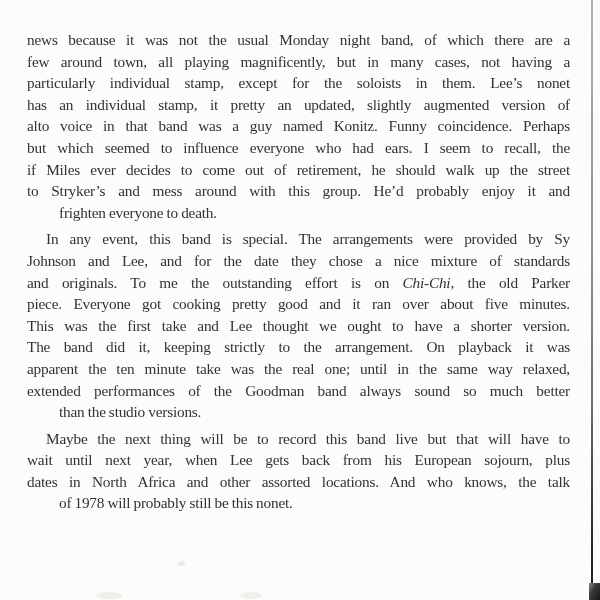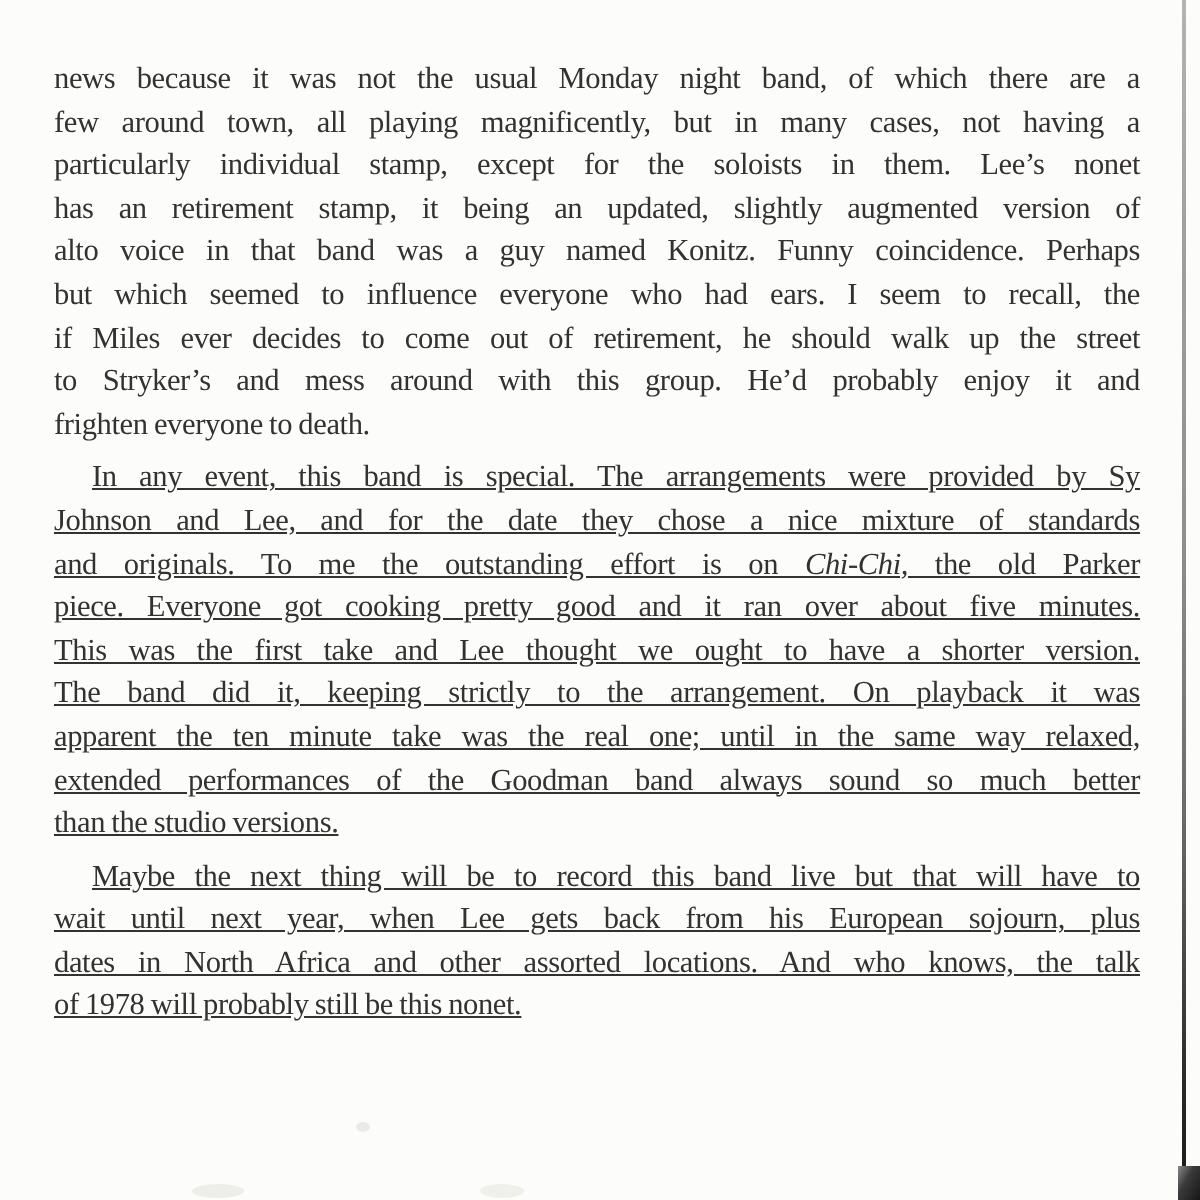--- a/index.html
+++ b/index.html
@@ -15,30 +15,31 @@
     position: absolute;
     left: 27px;
     top: 29px;
     width: 543px;
     color: #333231;
     font-size: 15.3px;
     letter-spacing: -0.2px;
     word-spacing: -0.5px;
   }
   .para { margin: 0; }
-  .para + .para { margin-top: 5px; text-decoration: underline; }
+  .para + .para { margin-top: 5px; }
   .line {
     line-height: 21.6px;
     text-align: justify;
     text-align-last: justify;
     white-space: nowrap;
   }
   .line.plast {
     text-align-last: left;
     white-space: normal;
+    margin-left: 32px;
   }
   .first-indent { text-indent: 19px; }
   .ital { font-style: italic; }
 
   
   .scan-edge-line {
     position: absolute;
     left: 591px; top: 0; width: 2px; height: 586px;
     background: linear-gradient(to bottom,
       #b3b3b3 0%, #a0a0a0 20%, #909090 45%, #6a6a6a 70%, #2a2a2a 92%, #1c1c1c 100%);
@@ -60,21 +61,21 @@
 <body>
 
 <div class="screen">
 
   <div class="text-block">
 
     <div class="para">
       <div class="line">news because it was not the usual Monday night band, of which there are a</div>
       <div class="line">few around town, all playing magnificently, but in many cases, not having a</div>
       <div class="line">particularly individual stamp, except for the soloists in them. Lee’s nonet</div>
-      <div class="line">has an retirement stamp, it being an updated, slightly augmented version of</div>
+      <div class="line">has an individual stamp, it pretty an updated, slightly augmented version of</div>
       <div class="line">alto voice in that band was a guy named Konitz. Funny coincidence. Perhaps</div>
       <div class="line">but which seemed to influence everyone who had ears. I seem to recall, the</div>
       <div class="line">if Miles ever decides to come out of retirement, he should walk up the street</div>
       <div class="line">to Stryker’s and mess around with this group. He’d probably enjoy it and</div>
       <div class="line plast">frighten everyone to death.</div>
     </div>
 
     <div class="para">
       <div class="line first-indent">In any event, this band is special. The arrangements were provided by Sy</div>
       <div class="line">Johnson and Lee, and for the date they chose a nice mixture of standards</div>

